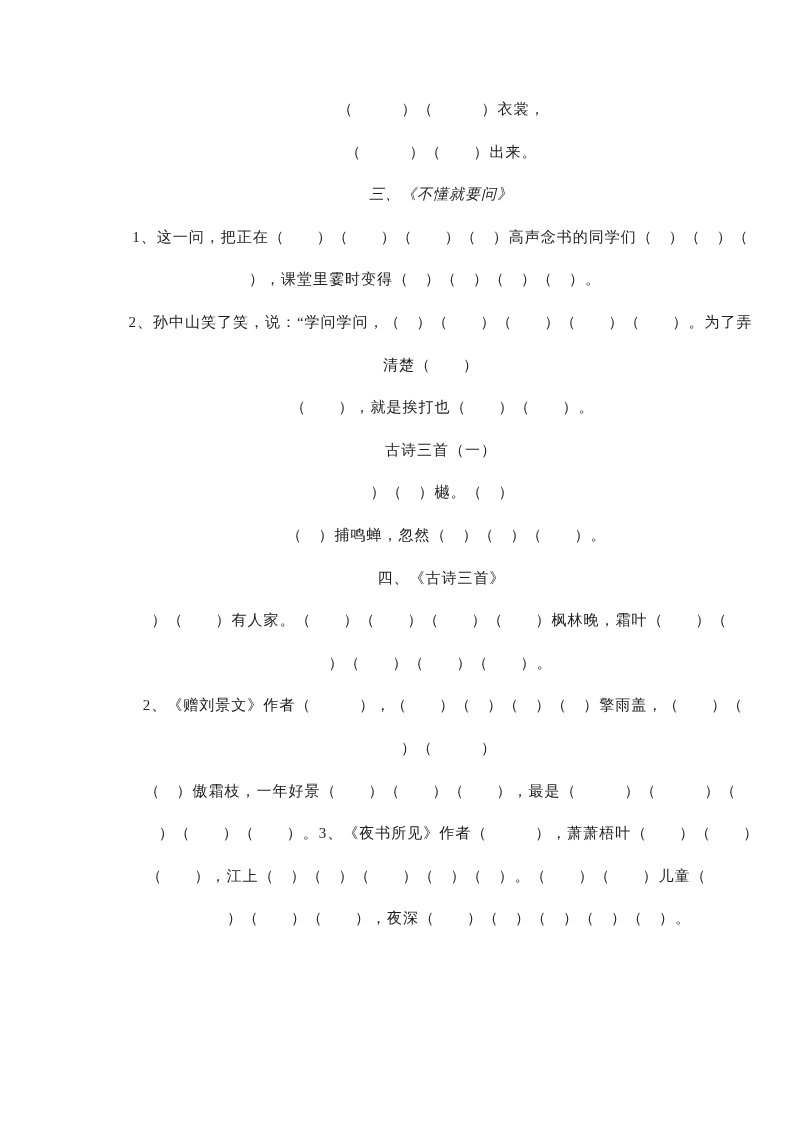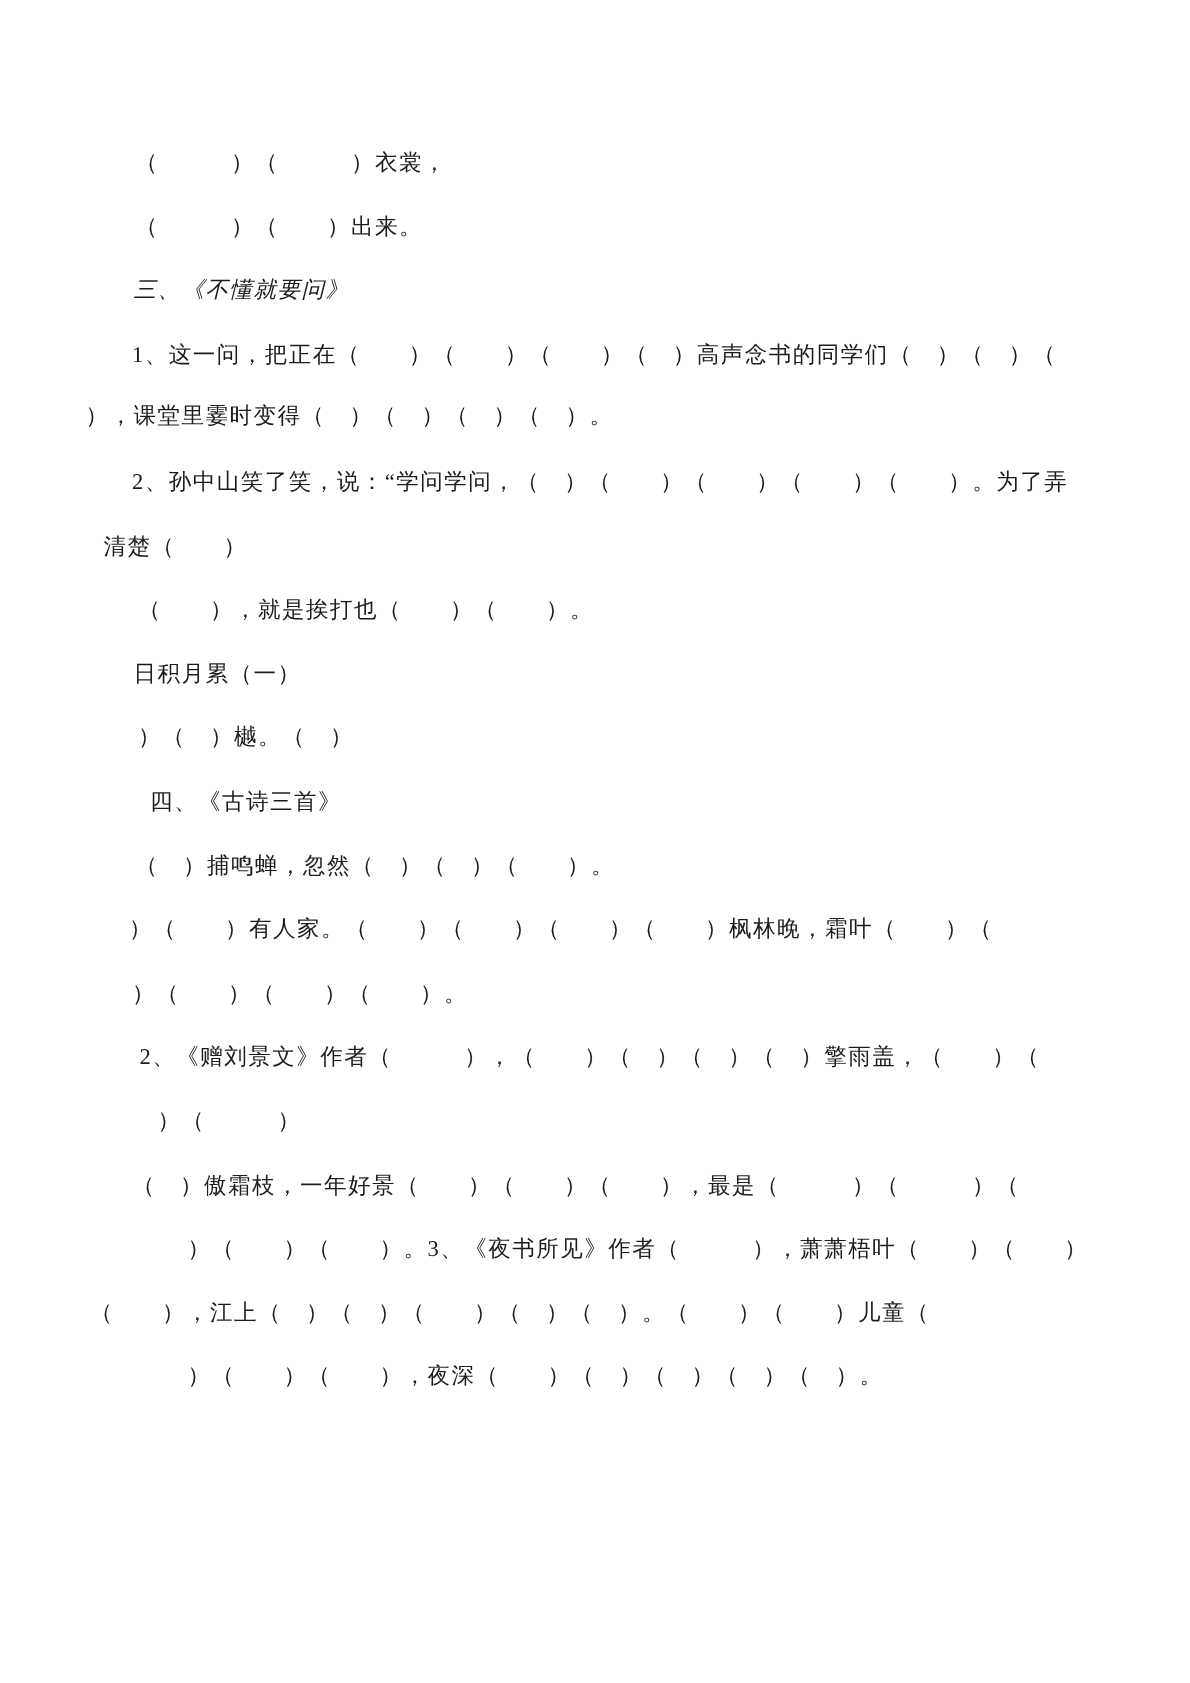--- a/index.html
+++ b/index.html
@@ -21,27 +21,28 @@
   .doc {
     position: absolute;
     top: 88px;
     left: 0;
     right: 0;
   }
   .line {
     height: 42.6px;
     line-height: 42.6px;
     white-space: pre;
+    text-align: center;
   }
   
   .line:nth-child(1)  { margin-left: 90px; }
   .line:nth-child(2)  { margin-left: 90px; }
   .line:nth-child(3)  { margin-left: 89px; font-style: italic; }
   .line:nth-child(4)  { margin-left: 88px; }
-  .line:nth-child(5)  { margin-left: 57px; font-family: Liberation Mono, monospace; }
+  .line:nth-child(5)  { margin-left: 57px; }
   .line:nth-child(6)  { margin-left: 88px; }
   .line:nth-child(7)  { margin-left: 69px; }
   .line:nth-child(8)  { margin-left: 92px; }
   .line:nth-child(9)  { margin-left: 89px; }
   .line:nth-child(10) { margin-left: 92px; }
   .line:nth-child(11) { margin-left: 100px; }
   .line:nth-child(12) { margin-left: 90px; }
   .line:nth-child(13) { margin-left: 86px; }
   .line:nth-child(14) { margin-left: 88px; }
   .line:nth-child(15) { margin-left: 93px; }
@@ -59,24 +60,24 @@
 <div class="sheet">
   <div class="doc">
     <div class="line">（　　　）（　　　）衣裳，</div>
     <div class="line">（　　　）（　　）出来。</div>
     <div class="line">三、《不懂就要问》</div>
     <div class="line">1、这一问，把正在（　　）（　　）（　　）（　）高声念书的同学们（　）（　）（</div>
     <div class="line">），课堂里霎时变得（　）（　）（　）（　）。</div>
     <div class="line">2、孙中山笑了笑，说：“学问学问，（　）（　　）（　　）（　　）（　　）。为了弄</div>
     <div class="line">清楚（　　）</div>
     <div class="line">（　　），就是挨打也（　　）（　　）。</div>
-    <div class="line">日积月累（一）</div>
+    <div class="line">古诗三首（一）</div>
     <div class="line">）（　）樾。（　）</div>
+    <div class="line">（　）捕鸣蝉，忽然（　）（　）（　　）。</div>
     <div class="line">四、《古诗三首》</div>
-    <div class="line">（　）捕鸣蝉，忽然（　）（　）（　　）。</div>
     <div class="line">）（　　）有人家。（　　）（　　）（　　）（　　）枫林晚，霜叶（　　）（</div>
     <div class="line">）（　　）（　　）（　　）。</div>
     <div class="line">2、《赠刘景文》作者（　　　），（　　）（　）（　）（　）擎雨盖，（　　）（</div>
     <div class="line">）（　　　）</div>
     <div class="line">（　）傲霜枝，一年好景（　　）（　　）（　　），最是（　　　）（　　　）（</div>
     <div class="line">）（　　）（　　）。3、《夜书所见》作者（　　　），萧萧梧叶（　　）（　　）</div>
     <div class="line">（　　），江上（　）（　）（　　）（　）（　）。（　　）（　　）儿童（</div>
     <div class="line">）（　　）（　　），夜深（　　）（　）（　）（　）（　）。</div>
   </div>
 </div>

